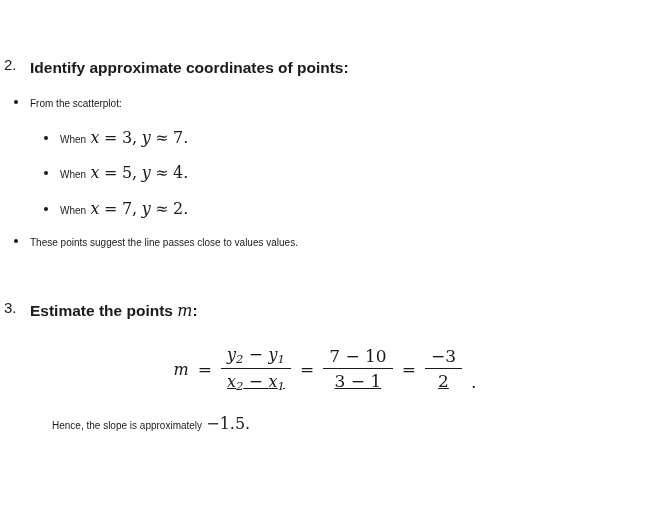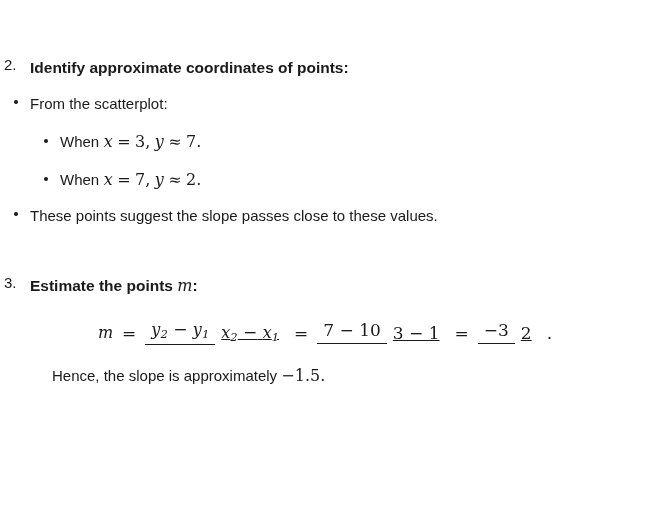--- a/index.html
+++ b/index.html
@@ -67,21 +67,21 @@
     left: 14px;
     top: 8px;
     width: 4px;
     height: 4px;
     border-radius: 50%;
     background: #1a1a1a;
   }
   .indent-l1 { margin-left: 30px; }
 
   .body-text {
-    font-size: 15px;
+    font-size: 10px;
     line-height: 1.45;
   }
 
   
   .math {
     font-family: "DejaVu Serif", serif;
     font-style: italic;
     font-size: 16px;
   }
   .mathup {
@@ -102,21 +102,21 @@
     font-family: "DejaVu Serif", serif;
     font-size: 17px;
   }
   .eqrow {
     display: inline-flex;
     align-items: center;
     gap: 9px;
   }
   .frac {
     display: inline-flex;
-    flex-direction: row;
+    flex-direction: column;
     vertical-align: middle;
     line-height: 1.15;
   }
   .frac .numer {
     padding: 0 6px 2px 6px;
     border-bottom: 1.2px solid #1a1a1a;
   }
   .frac .denom {
     padding: 3px 6px 0 6px;
     text-decoration: underline;
@@ -151,37 +151,47 @@
       <span class="dot"></span>
       <span class="body-text">When</span>
       <span class="math">x</span>
       <span class="mathup">=</span>
       <span class="mathup">3,</span>
       <span class="math">y</span>
       <span class="mathup">≈</span>
       <span class="mathup">7.</span>
     </div>
 
+    <div class="bullet-l2">
+      <span class="dot"></span>
+      <span class="body-text">When</span>
+      <span class="math">x</span>
+      <span class="mathup">=</span>
+      <span class="mathup">5,</span>
+      <span class="math">y</span>
+      <span class="mathup">≈</span>
+      <span class="mathup">4.</span>
+    </div>
 
     <div class="bullet-l2">
       <span class="dot"></span>
       <span class="body-text">When</span>
       <span class="math">x</span>
       <span class="mathup">=</span>
       <span class="mathup">7,</span>
       <span class="math">y</span>
       <span class="mathup">≈</span>
       <span class="mathup">2.</span>
     </div>
 
   </div>
 
   <div class="bullet-l1">
     <span class="dot"></span>
-    <span class="body-text">These points suggest the slope passes close to these values.</span>
+    <span class="body-text">These points suggest the line passes close to values values.</span>
   </div>
 
   <div class="num-item" style="margin-top:20px;">
     <span class="num-marker">3.</span>
     <div class="num-heading">
       <span>Estimate the points</span>
       <span class="math" style="font-weight:normal;">m</span><span>:</span>
     </div>
   </div>
 

